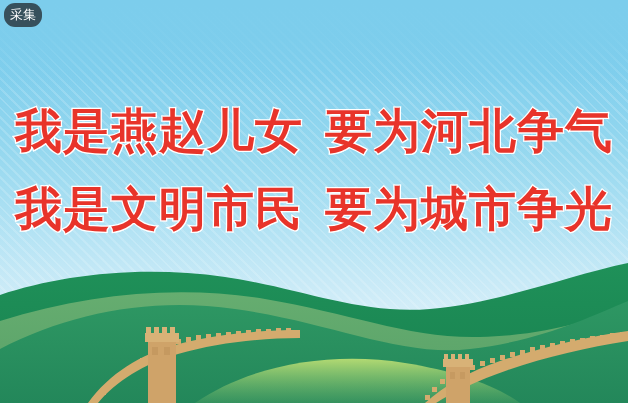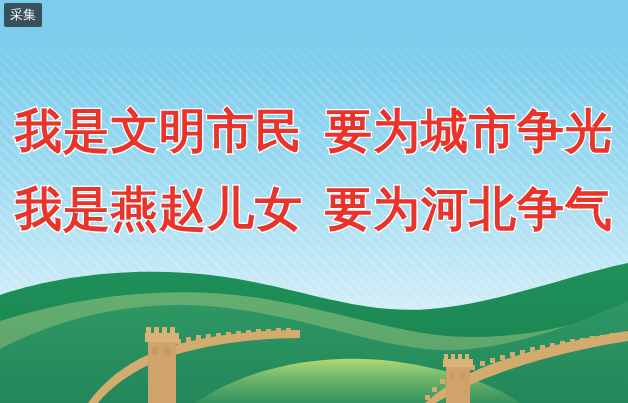--- a/index.html
+++ b/index.html
@@ -73,21 +73,21 @@
   .landscape svg { display: block; }
 
   
   .capture-button {
     position: absolute;
     left: 4px;
     top: 3px;
     width: 38px;
     height: 24px;
     background: #37505c;
-    border-radius: 2px;
+    border-radius: 11px;
     color: #ffffff;
     font-size: 13px;
     line-height: 24px;
     text-align: center;
     letter-spacing: 0px;
     cursor: pointer;
     user-select: none;
     z-index: 40;
   }
 
@@ -247,22 +247,22 @@
           </g>
           <rect x="450" y="119" width="5" height="7" fill="#bd9259" opacity="0.5"></rect>
           <rect x="460" y="119" width="5" height="7" fill="#bd9259" opacity="0.5"></rect>
         </g>
       </g>
     </svg>
   </div>
 
   <div class="slogan-block">
     <div class="slogan-line">
+      <span class="slogan-seg">我是燕赵儿女</span><span class="gap"></span><span class="slogan-seg">要为河北争气</span>
+    </div>
+    <div class="slogan-line">
       <span class="slogan-seg">我是文明市民</span><span class="gap"></span><span class="slogan-seg">要为城市争光</span>
     </div>
-    <div class="slogan-line">
-      <span class="slogan-seg">我是燕赵儿女</span><span class="gap"></span><span class="slogan-seg">要为河北争气</span>
-    </div>
   </div>
 
   <div class="capture-button">采集</div>
 
 </div>
 
 </body></html>

